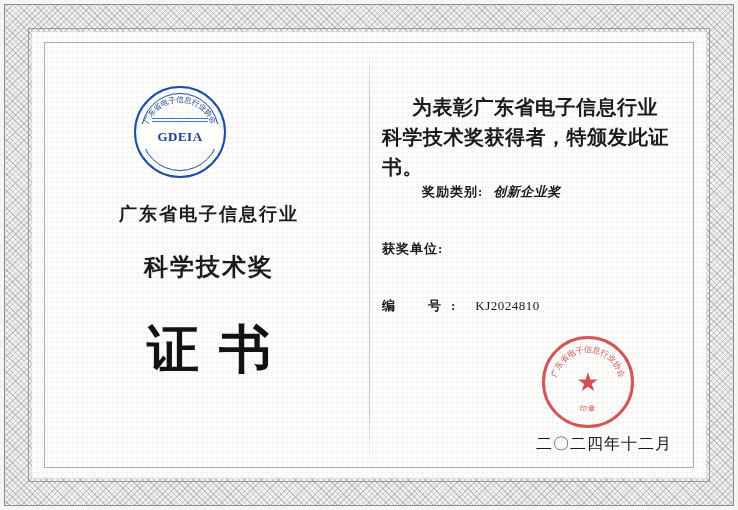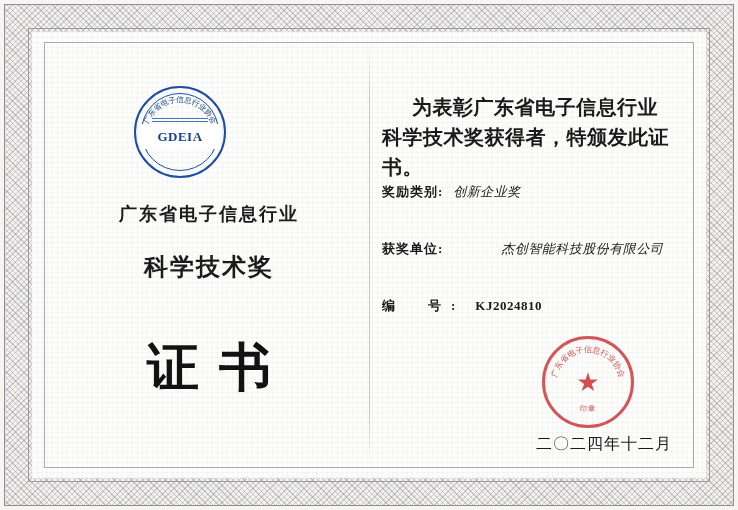--- a/index.html
+++ b/index.html
@@ -170,21 +170,20 @@
     left: 0;
     right: 0;
     top: 265px;
     text-align: center;
     font-family: "Liberation Serif", serif;
     font-weight: bold;
     font-size: 52px;
     letter-spacing: 20px;
     text-indent: 20px;
     color: #121212;
-    margin-top: 18px;
   }
 
   
   .right-page {
     position: absolute;
     right: 16px;
     top: 18px;
     width: 320px;
     bottom: 18px;
   }
@@ -217,27 +216,26 @@
     font-weight: bold;
     white-space: nowrap;
     letter-spacing: 1px;
   }
   .field .value {
     margin-left: 10px;
     font-family: "Liberation Serif", serif;
     font-size: 13px;
     letter-spacing: 0.5px;
     color: #1a1a1a;
-    font-weight: bold;
   }
   .field .value.kai {
     font-style: italic;
-    font-weight: normal;
-  }
-  .field-1 { top: 133px; }
+    font-weight: bold;
+  }
+  .field-1 { top: 133px; margin-left: 40px; }
   .field-2 { top: 190px; gap: 48px; }
   .field-3 { top: 247px; }
   .field-3 .label { letter-spacing: 10px; }
 
   .seal {
     position: absolute;
     right: 56px;
     top: 286px;
     width: 92px;
     height: 92px;
@@ -321,21 +319,20 @@
 
       <div class="intro">为表彰广东省电子信息行业科学技术奖获得者，特颁发此证书。</div>
 
       <div class="field field-1">
         <span class="label">奖励类别:</span>
         <span class="value kai">创新企业奖</span>
       </div>
 
       <div class="field field-2">
         <span class="label">获奖单位:</span>
-        <span class="value kai">杰创智能科技股份有限公司</span>
       </div>
 
       <div class="field field-3">
         <span class="label">编　号:</span>
         <span class="value">KJ2024810</span>
       </div>
 
       <div class="seal">
         <div class="seal-ring"></div>
         <div class="seal-arc">

